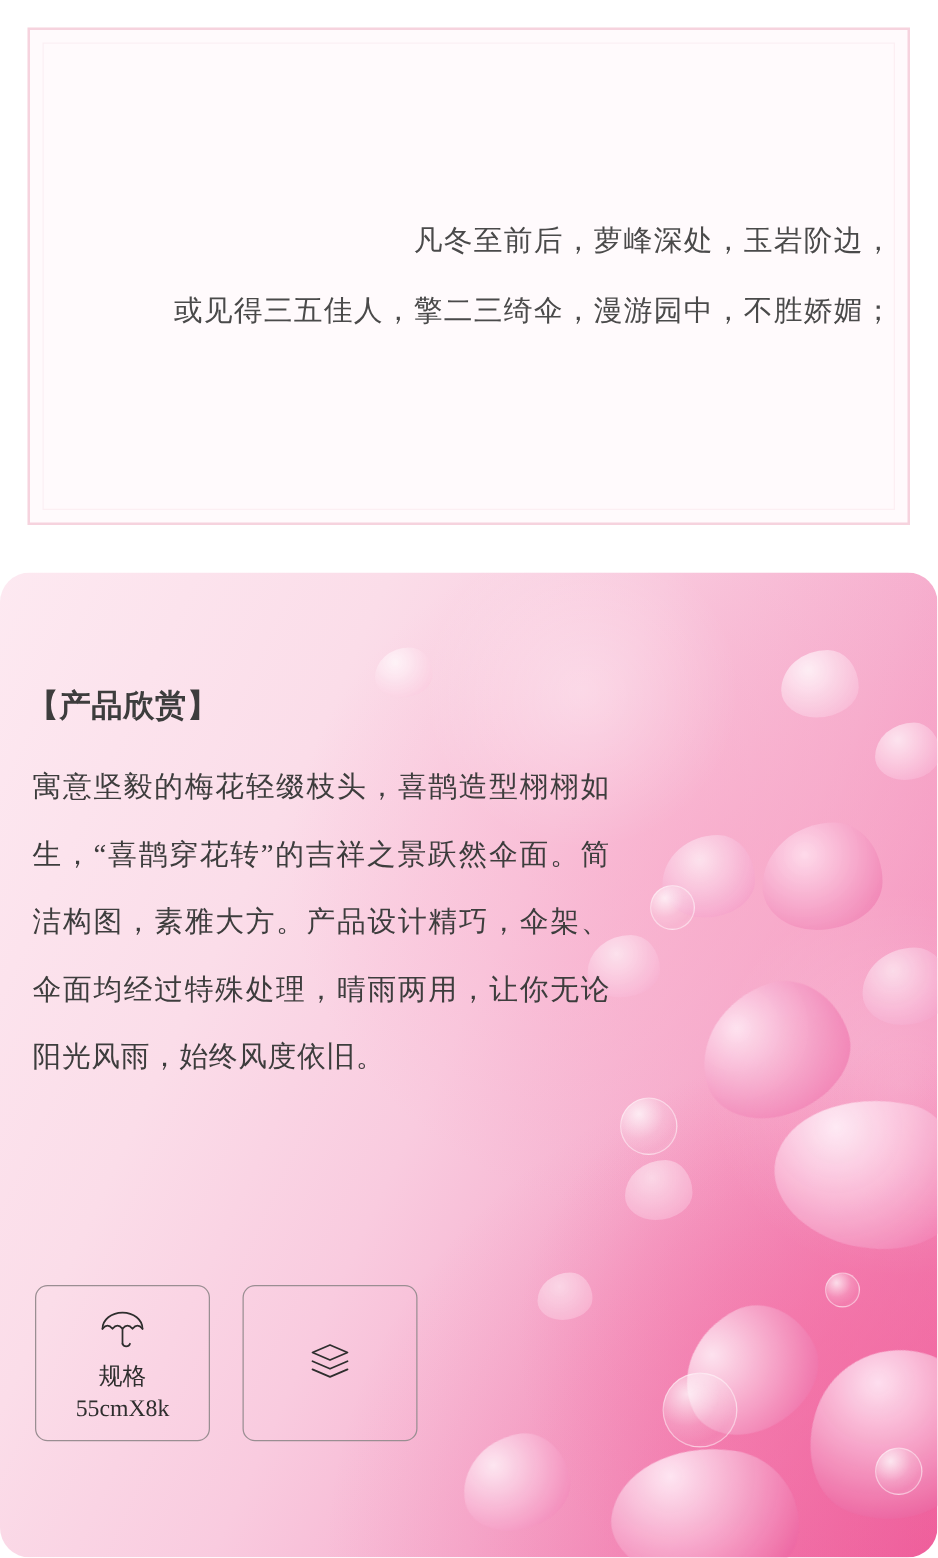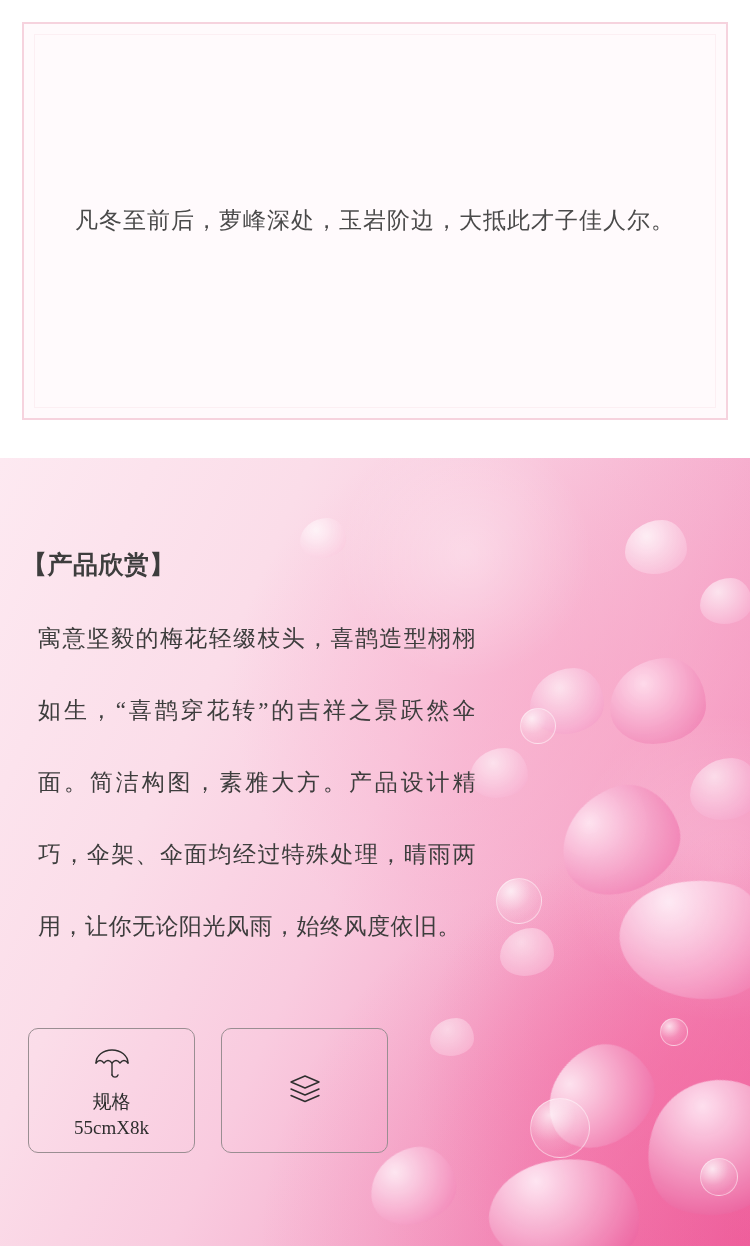--- a/index.html
+++ b/index.html
@@ -42,21 +42,22 @@
   }
   .poem-inner {
     position: absolute;
     left: 10px;
     top: 10px;
     right: 10px;
     bottom: 10px;
     border: 1px solid #fceff3;
     box-sizing: border-box;
     display: flex;
-    align-items: center;
+    flex-direction: column;
+    align-items: flex-end;
     justify-content: center;
   }
   .poem-line {
     font-size: 23px;
     line-height: 56px;
     color: #4a4a4a;
     letter-spacing: 1px;
     white-space: nowrap;
     text-align: center;
   }
@@ -67,20 +68,21 @@
     left: 0;
     top: 458px;
     width: 750px;
     height: 788px;
     overflow: hidden;
     background:
       radial-gradient(ellipse 420px 380px at 90% 78%, rgba(244,110,163,0.55) 0%, rgba(244,110,163,0.0) 62%),
       radial-gradient(ellipse 520px 430px at 78% 30%, rgba(249,168,200,0.60) 0%, rgba(249,168,200,0.0) 68%),
       radial-gradient(ellipse 700px 600px at 100% 100%, rgba(236,72,139,0.45) 0%, rgba(236,72,139,0.0) 70%),
       linear-gradient(115deg, #fde9f1 0%, #fbdde9 28%, #f9cbdf 48%, #f6b0cf 66%, #f491bd 82%, #ef6ca6 100%);
+    border-radius: 24px;
   }
   .petal-overlay-soft {
     position: absolute;
     inset: 0;
     background:
       radial-gradient(circle 180px at 62% 12%, rgba(255,255,255,0.35) 0%, rgba(255,255,255,0) 70%),
       radial-gradient(circle 220px at 96% 52%, rgba(255,255,255,0.22) 0%, rgba(255,255,255,0) 70%);
     pointer-events: none;
   }
   .petal {
@@ -105,38 +107,38 @@
     width: 470px;
   }
   .appreciation h2 {
     margin: 0 0 22px 0;
     font-size: 25px;
     font-weight: bold;
     color: #3d3d3d;
     letter-spacing: 0.5px;
   }
   .appreciation p {
-    margin: 16px;
+    margin: 4px;
     font-size: 23px;
-    line-height: 72px;
+    line-height: 54px;
     color: #3d3d3d;
     letter-spacing: 0.5px;
     text-align: justify;
   }
 
   
   .spec-cards {
     position: absolute;
     left: 28px;
     top: 570px;
     display: flex;
     gap: 26px;
   }
   .spec-card {
-    width: 167px;
+    width: 140px;
     height: 125px;
     border: 1px solid #9a8e92;
     border-radius: 10px;
     background: transparent;
     display: flex;
     flex-direction: column;
     align-items: center;
     justify-content: center;
     box-sizing: border-box;
   }
@@ -156,21 +158,21 @@
 </style>
 </head>
 <body>
 
 <div class="page">
 
   <section class="poem-section">
     <div class="poem-frame">
       <div class="poem-inner">
         <div class="poem-line">凡冬至前后，萝峰深处，玉岩阶边，</div>
-        <div class="poem-line">大抵此才子佳人尔。</div>
+        <div class="poem-line">或见得三五佳人，擎二三绮伞，漫游园中，不胜娇媚；</div>
       </div>
     </div>
   </section>
 
   <section class="petal-section">
 
     <div class="petal" style="left:300px;top:60px;width:46px;height:40px;background:radial-gradient(circle at 35% 30%, rgba(255,255,255,0.8), rgba(250,190,215,0.75));opacity:.85;"></div>
     <div class="petal" style="left:625px;top:62px;width:62px;height:54px;background:radial-gradient(circle at 35% 30%, rgba(255,255,255,0.85), rgba(248,175,208,0.8));opacity:.9;"></div>
     <div class="petal" style="left:700px;top:120px;width:52px;height:46px;background:radial-gradient(circle at 35% 30%, rgba(255,255,255,0.8), rgba(246,160,200,0.8));opacity:.85;"></div>
     <div class="petal" style="left:530px;top:210px;width:74px;height:66px;background:radial-gradient(circle at 40% 30%, rgba(255,255,255,0.7), rgba(243,140,190,0.85));opacity:.9;"></div>

